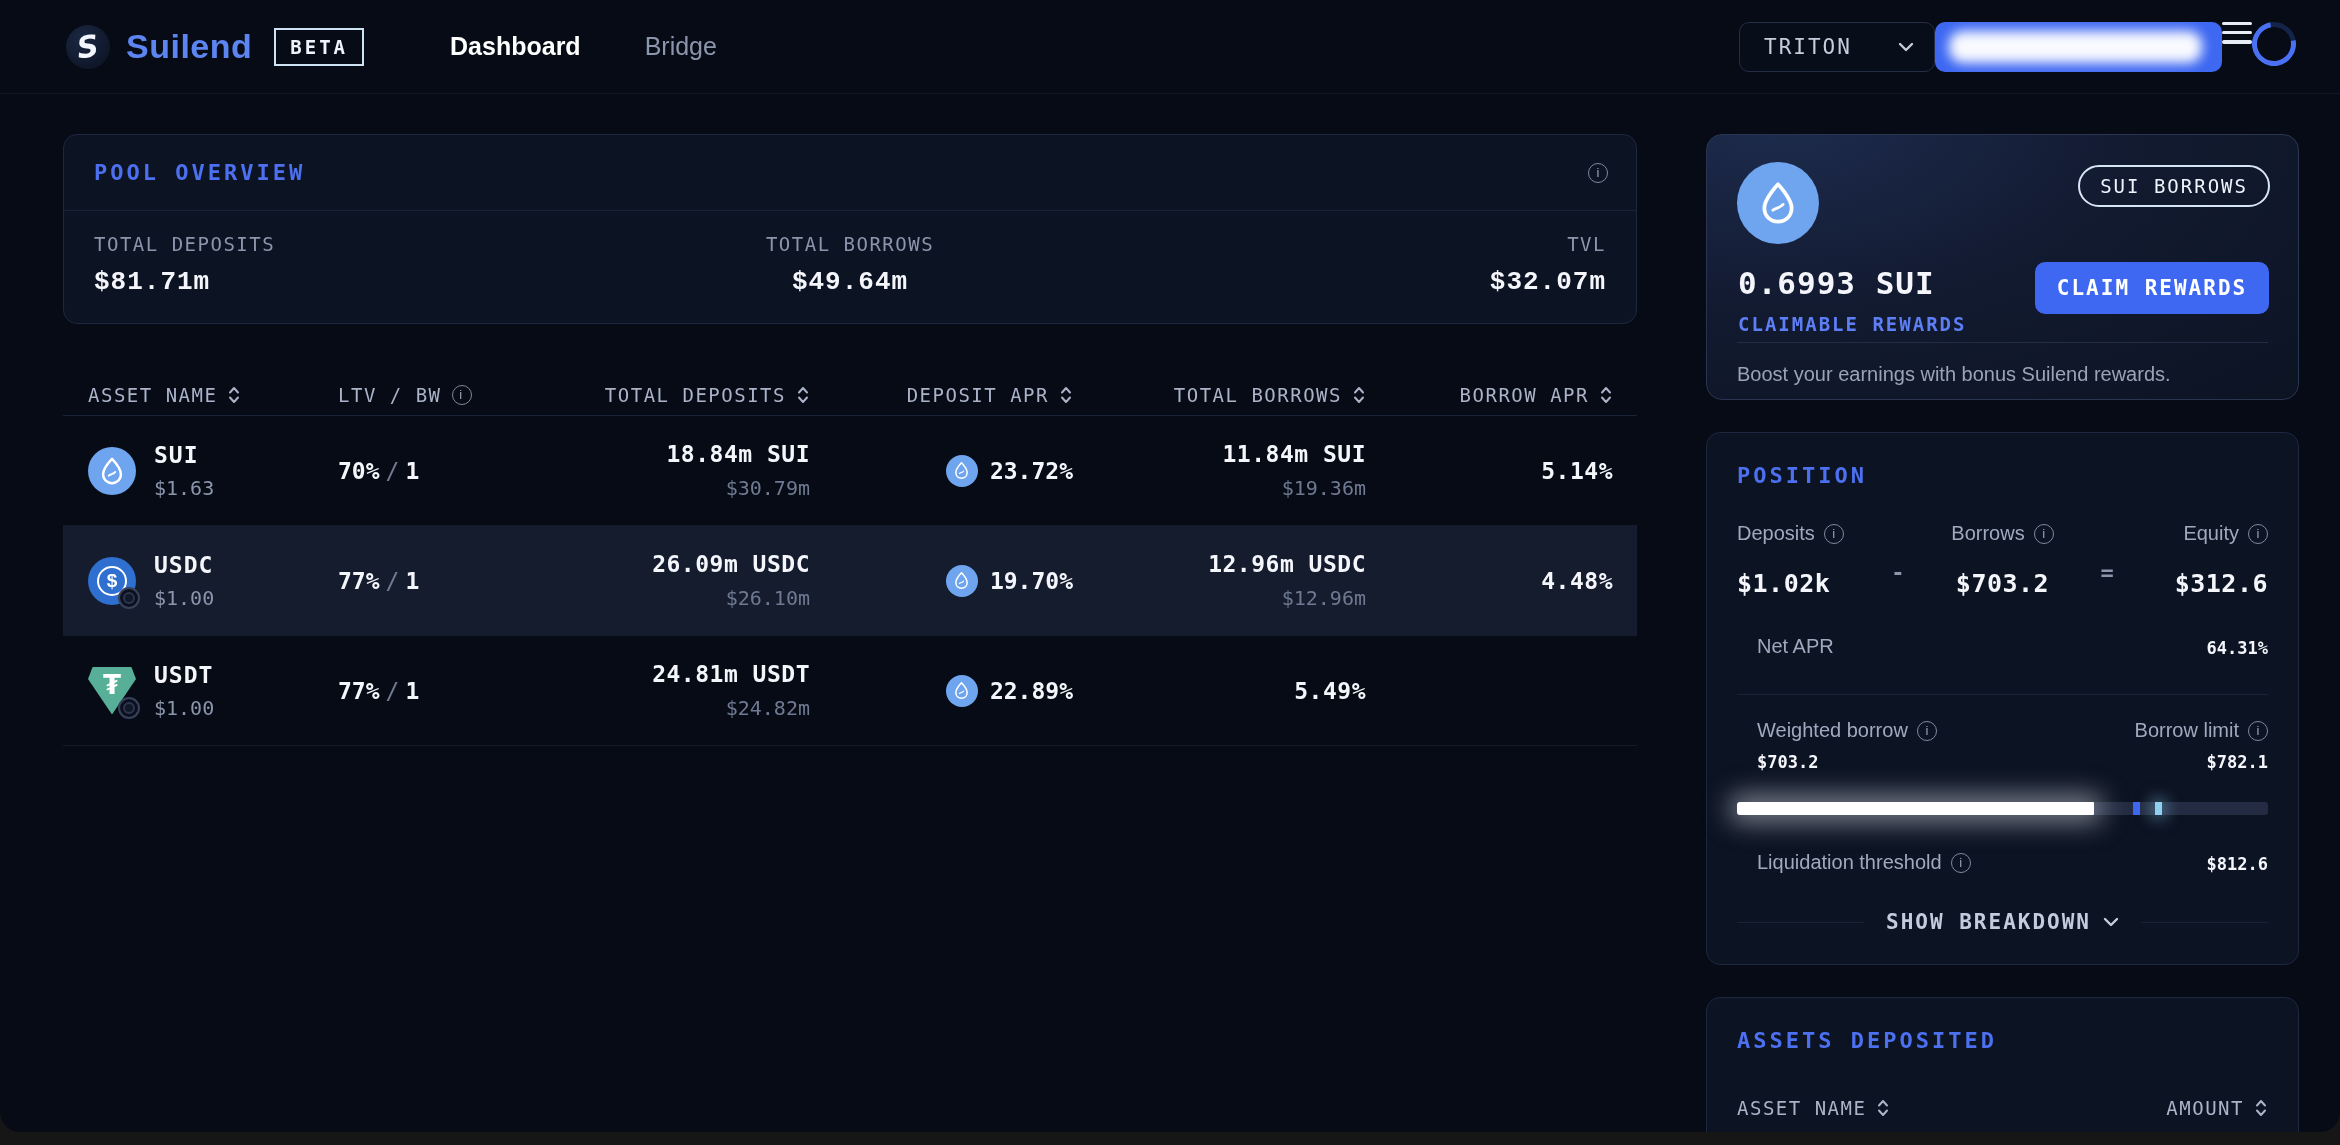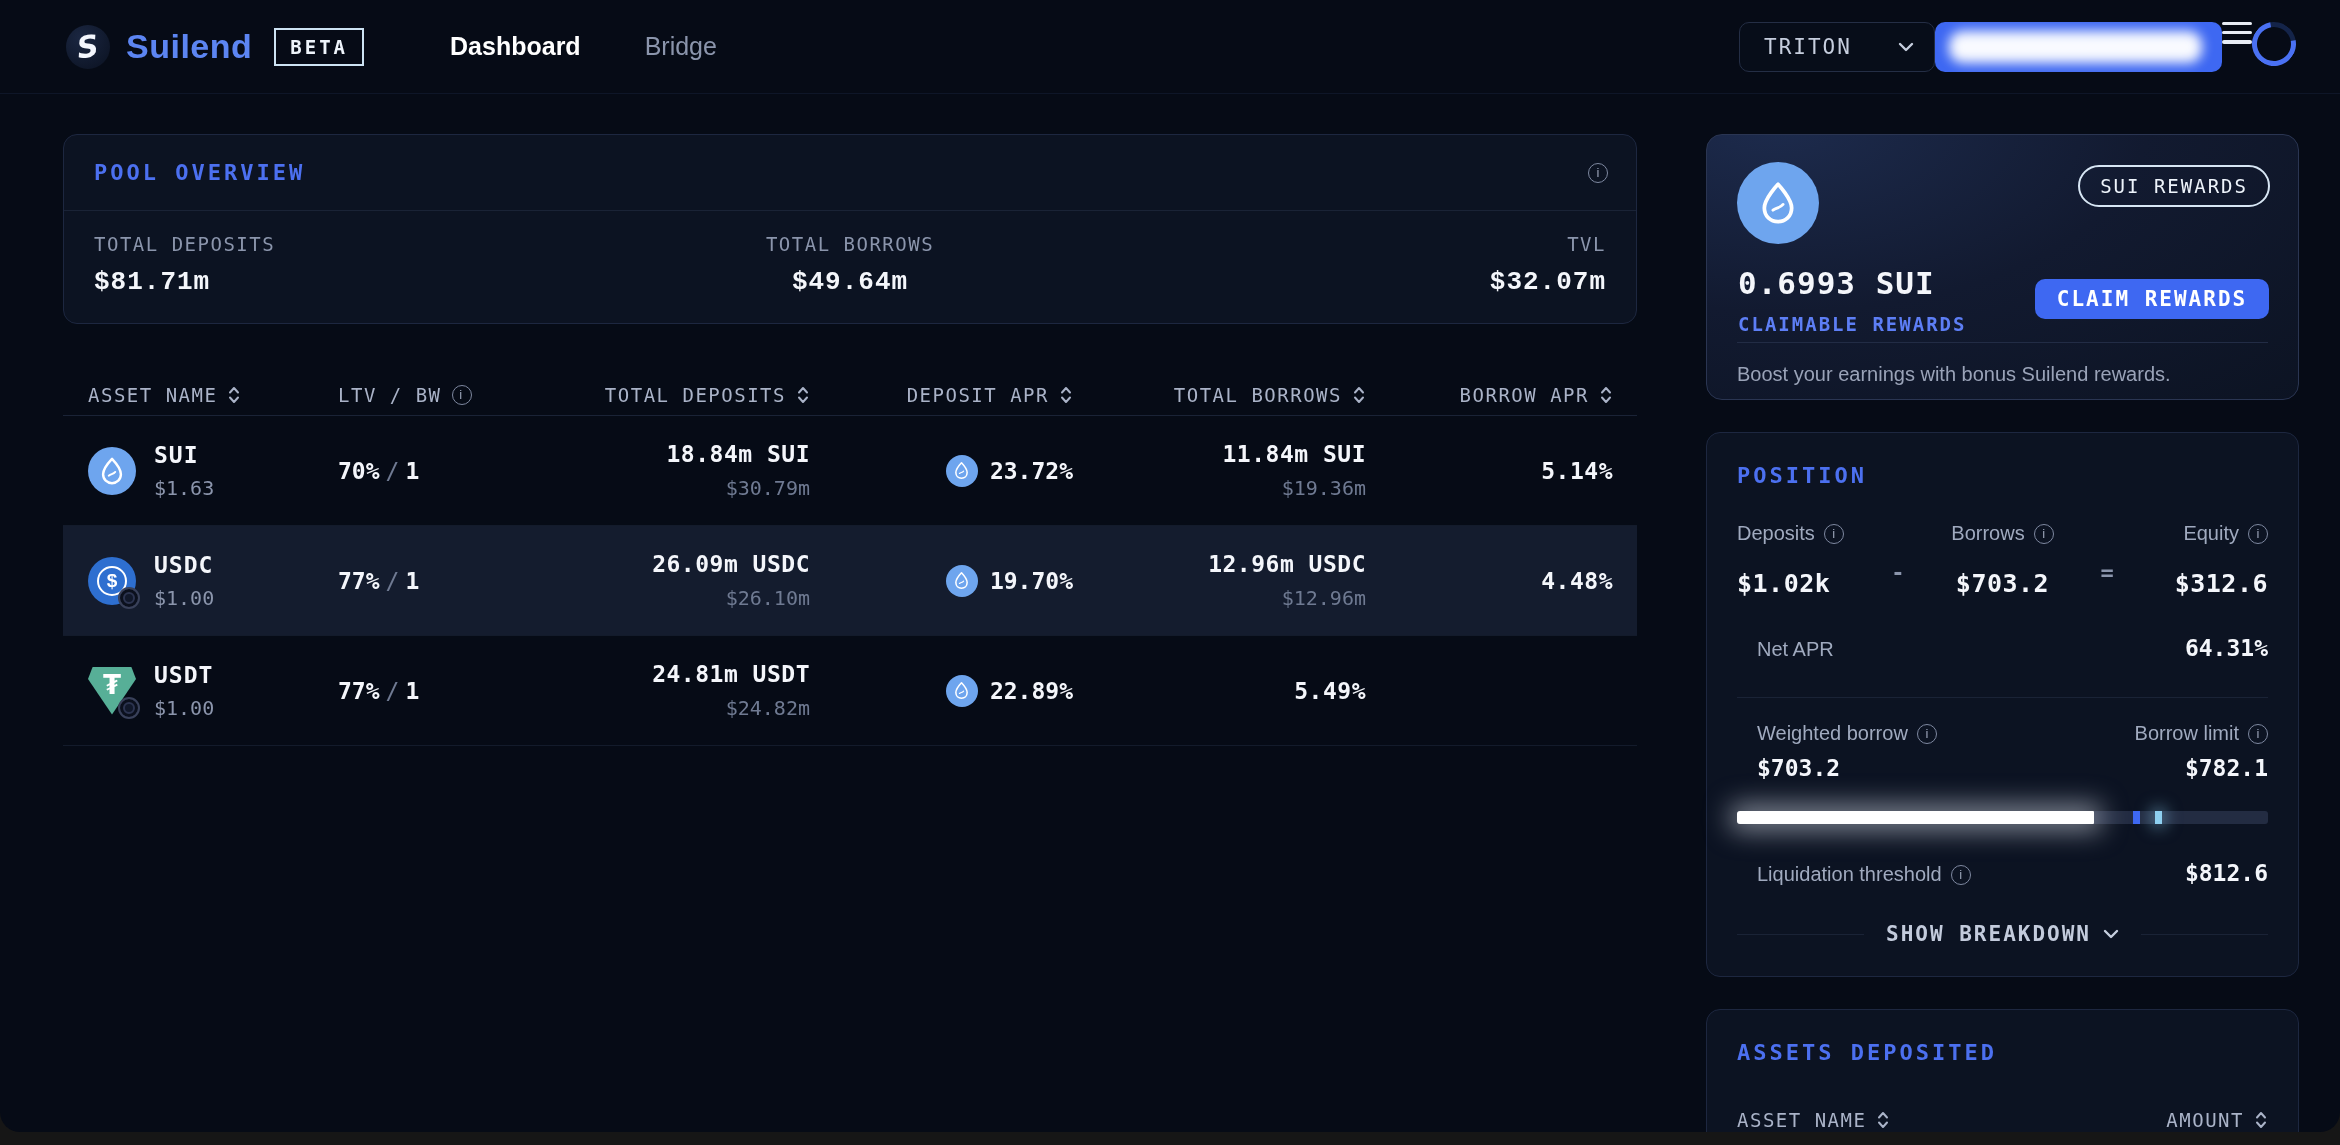--- a/index.html
+++ b/index.html
@@ -83,36 +83,36 @@
   .info-icon { display:inline-flex; align-items:center; justify-content:center; width:20px; height:20px; border:1.5px solid #7e88a0; border-radius:50%; color:#9aa3b8; font-size:13px; font-family:"Liberation Sans",sans-serif; }
 
   
   .rewards-card { width:593px; height:266px; position:relative; border:1px solid #2a3552; border-radius:16px;
     background:radial-gradient(130% 150% at 12% -5%, #1d2b4d 0%, #121a30 48%, #0c1322 100%); }
   .rewards-card .sui-coin.big { position:absolute; left:30px; top:27px; }
   .rewards-badge { position:absolute; right:28px; top:30px; border:2px solid #d7e6f4; border-radius:999px; padding:8px 20px; font-size:19px; letter-spacing:2px; color:#eef4fb; }
   .rewards-amount-wrap { position:absolute; left:31px; top:130px; }
   .rw-amount { font-size:31px; font-weight:bold; letter-spacing:1px; }
   .rw-claimable { margin-top:12px; color:#5d7ef5; font-size:19px; letter-spacing:2px; font-weight:bold; }
-  .claim-btn { position:absolute; left:328px; top:144px; width:234px; height:40px; background:#3e68f2; border:none; border-radius:10px; color:#fff; font-family:inherit; font-size:21px; font-weight:bold; letter-spacing:2px; cursor:pointer; }
+  .claim-btn { position:absolute; left:328px; top:127px; width:234px; height:52px; background:#3e68f2; border:none; border-radius:10px; color:#fff; font-family:inherit; font-size:21px; font-weight:bold; letter-spacing:2px; cursor:pointer; }
   .rewards-divider { position:absolute; left:30px; right:30px; top:207px; height:1px; background:#222c45; }
   .rewards-desc { position:absolute; left:30px; top:228px; font-family:"Liberation Sans",sans-serif; font-size:20px; color:#9aa3b8; }
 
   
   .position-card { width:593px; padding:30px; }
   .position-card .section-title { display:block; margin-bottom:34px; }
   .equation { display:grid; grid-template-columns:1fr 40px 1.2fr 40px 1fr; margin-bottom:37px; }
   .eq-col { display:flex; flex-direction:column; gap:24px; }
   .eq-col.c { align-items:center; } .eq-col.r { align-items:flex-end; }
   .eq-label { font-family:"Liberation Sans",sans-serif; font-size:20px; color:#a0aabf; display:flex; align-items:center; gap:9px; }
   .eq-value { font-size:25px; font-weight:bold; letter-spacing:0.5px; }
   .eq-op { color:#8b95ac; font-size:22px; font-weight:bold; padding-top:38px; text-align:center; }
   .kv-row { display:flex; justify-content:space-between; align-items:flex-end;margin-left:20px; }
   .kv-label { font-family:"Liberation Sans",sans-serif; font-size:20px; color:#a0aabf; display:flex; align-items:center; gap:9px; }
-  .kv-value { font-size:23px; font-weight:bold; }
+  .kv-value { font-size:17px; font-weight:bold; }
   .net-apr-row { margin-bottom:36px; }
   .pos-divider { height:1px; background:#1a2336; margin-bottom:24px; }
   .limits-labels { margin-bottom:10px; }
   .limits-values { margin-bottom:30px; }
   .borrow-bar { position:relative; height:13px; border-radius:3px; background:#232c42; margin-bottom:36px; }
   .bar-fill { position:absolute; left:0; top:0; bottom:0; background:#ffffff; border-radius:3px 1px 1px 3px; box-shadow:0 0 26px 7px rgba(240,246,255,0.5); }
   .bar-marker { position:absolute; top:0; bottom:0; width:7px; }
   .bar-marker.limit { background:#3e68f2; }
   .bar-marker.liq { background:#8ed0f0; box-shadow:0 0 16px 3px rgba(142,208,240,0.55); }
   .liq-row { margin-bottom:36px; }
@@ -339,21 +339,21 @@
     </div>
 
     <div class="col-right">
 
       <div class="rewards-card">
         <div class="sui-coin big">
           <svg width="46" height="46" viewBox="0 0 32 32">
               <use href="#drop-glyph"></use>
             </svg>
         </div>
-        <span class="rewards-badge">SUI REWARDS</span>
+        <span class="rewards-badge">SUI BORROWS</span>
         <div class="rewards-amount-wrap">
           <div class="rw-amount">0.6993 SUI</div>
           <div class="rw-claimable">CLAIMABLE REWARDS</div>
         </div>
         <button class="claim-btn">CLAIM REWARDS</button>
         <div class="rewards-divider"></div>
         <div class="rewards-desc">Boost your earnings with bonus Suilend rewards.</div>
       </div>
 
       <div class="card position-card">

